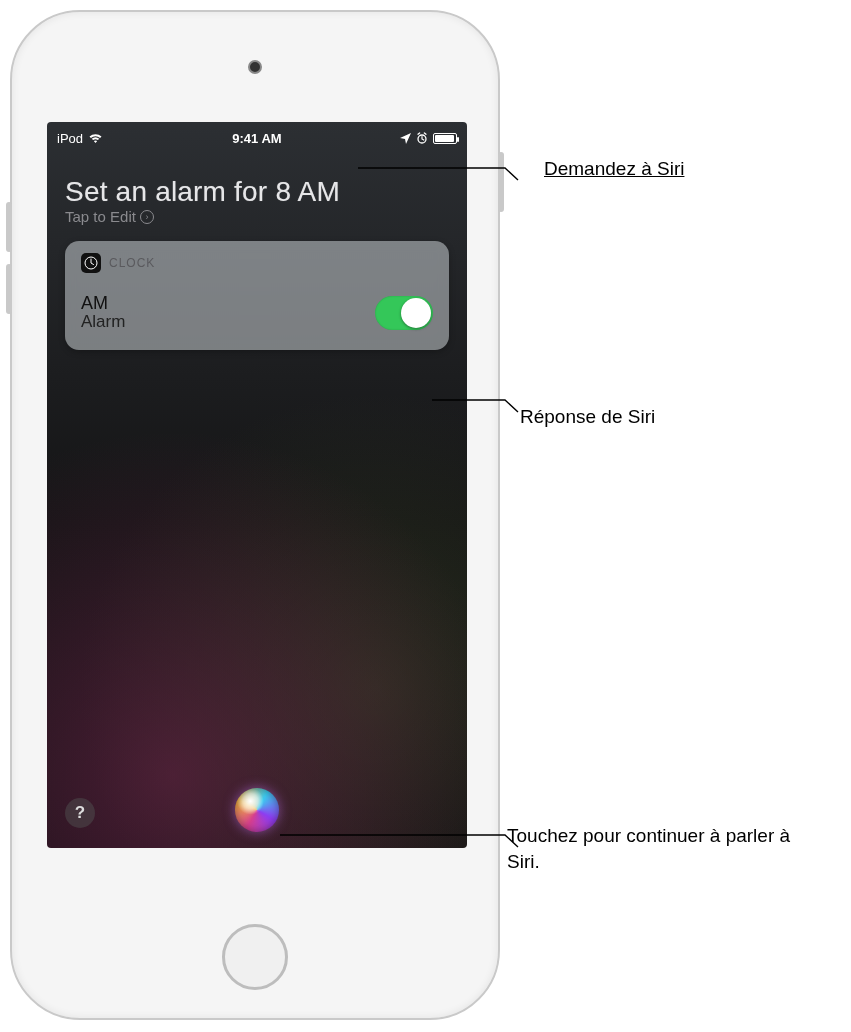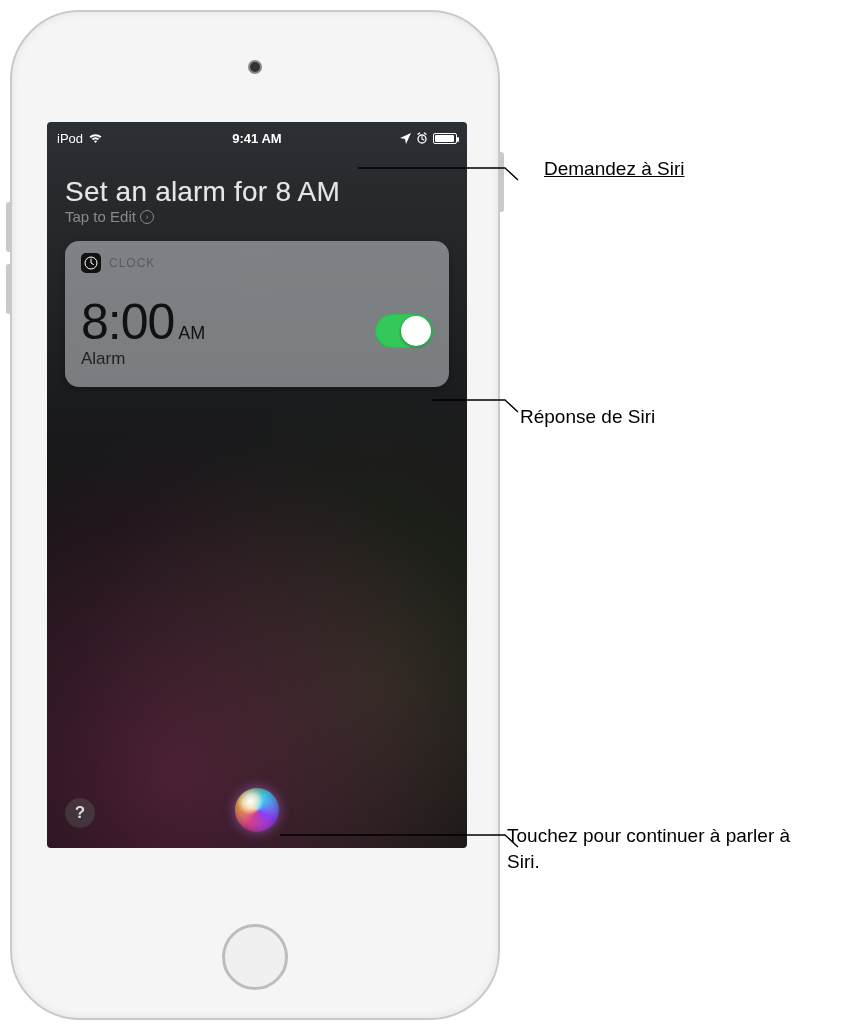--- a/index.html
+++ b/index.html
@@ -247,21 +247,20 @@
             <svg width="14" height="14" viewBox="0 0 14 14">
                 <circle cx="7" cy="7" r="6" fill="#111" stroke="#fff" stroke-width="1"></circle>
                 <path d="M7 3 V7 L9.5 8.5" stroke="#fff" stroke-width="1" fill="none" stroke-linecap="round"></path>
               </svg>
           </span>
           <span class="card-header-label">CLOCK</span>
         </div>
         <div class="card-body">
           <div class="alarm-left">
             <div class="alarm-time-row">
-              <span class="alarm-time">8:00</span>
               <span class="alarm-ampm">AM</span>
             </div>
             <span class="alarm-label">Alarm</span>
           </div>
           <div class="toggle">
             <div class="toggle-knob"></div>
           </div>
         </div>
       </div>
     </div>

